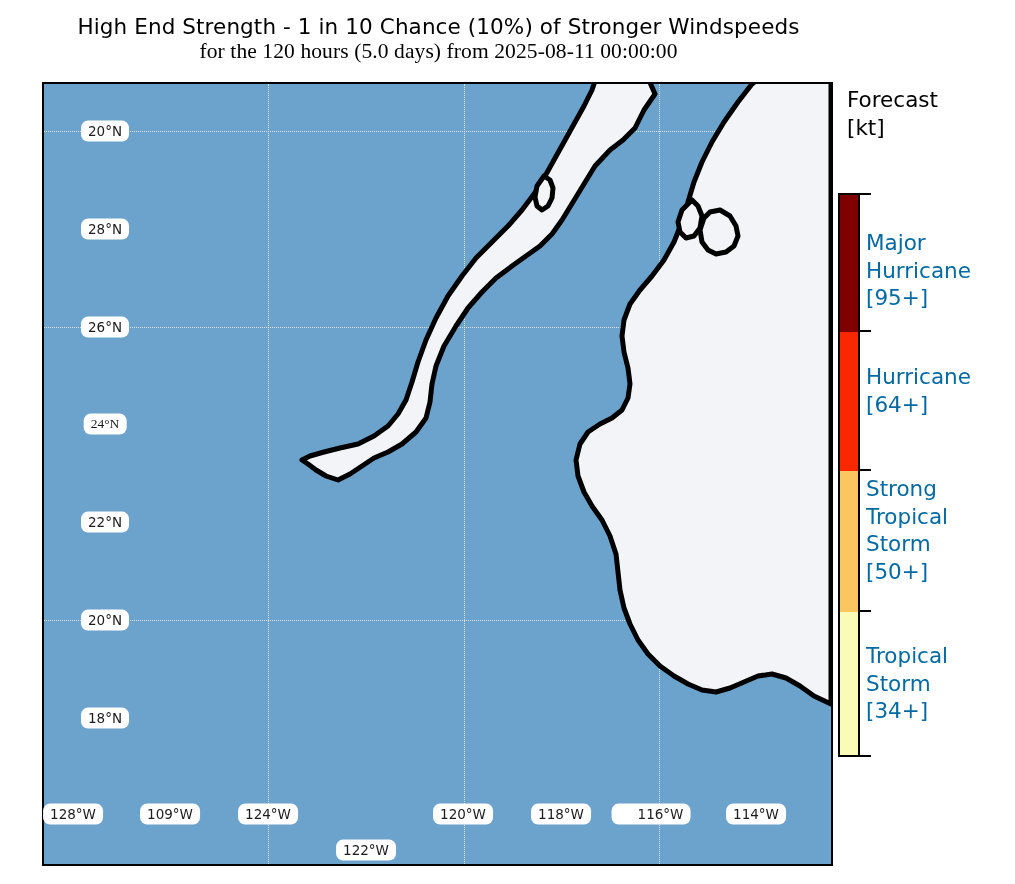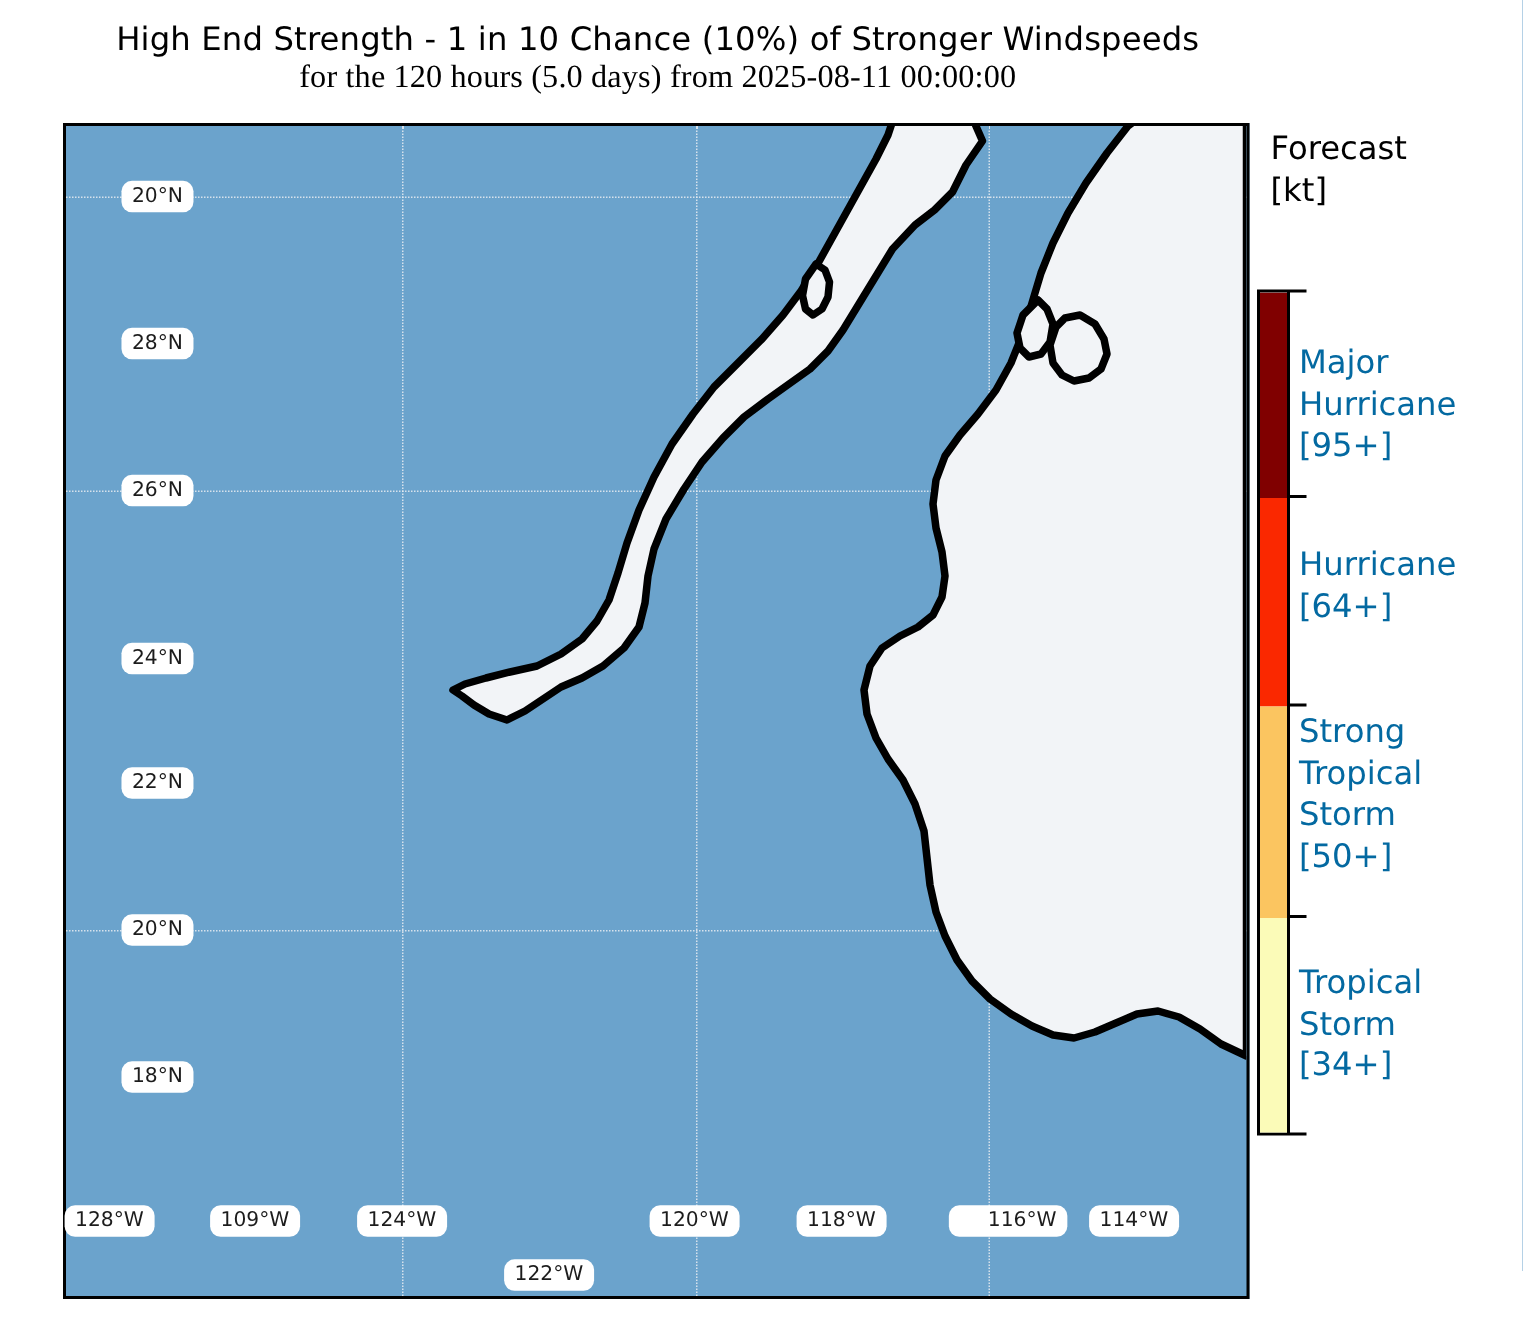--- a/index.html
+++ b/index.html
@@ -189,32 +189,32 @@
           L 506 96 L 509 104 L 508 114 L 504 122
           L 498 126 L 493 122 L 491 113 L 493 102 Z"></path>
       </g>
     </svg>
   </div>
 </div>
 
 <div class="tick-label lat" style="left:105px;top:131px;">20°N</div>
 <div class="tick-label lat" style="left:105px;top:229px;">28°N</div>
 <div class="tick-label lat" style="left:105px;top:327px;">26°N</div>
-<div class="tick-label lat" style="left:105px;top:439px;">24°N</div>
+<div class="tick-label lat" style="left:105px;top:424px;font-family:Liberation Serif, serif;">24°N</div>
 <div class="tick-label lat" style="left:105px;top:522px;">22°N</div>
 <div class="tick-label lat" style="left:105px;top:620px;">20°N</div>
 <div class="tick-label lat" style="left:105px;top:718px;">18°N</div>
 
 <div class="tick-label lon" style="left:73px;top:814px;">128°W</div>
 <div class="tick-label lon" style="left:170px;top:814px;">109°W</div>
 <div class="tick-label lon" style="left:268px;top:814px;">124°W</div>
 <div class="tick-label lon" style="left:366px;top:814px;margin-top:36px;">122°W</div>
 <div class="tick-label lon" style="left:463px;top:814px;">120°W</div>
 <div class="tick-label lon" style="left:561px;top:814px;">118°W</div>
-<div class="tick-label lon" style="left:672px;top:814px;padding-left:26px;">116°W</div>
+<div class="tick-label lon" style="left:651px;top:814px;padding-left:26px;">116°W</div>
 <div class="tick-label lon" style="left:756px;top:814px;">114°W</div>
 
 <div class="cbar-title">
   <span>Forecast</span>
   <span>[kt]</span>
 </div>
 
 <div class="colorbar">
   <div class="cbar-seg" style="top:0px;height:137px;background:#800000;"></div>
   <div class="cbar-seg" style="top:137px;height:139px;background:#FA2800;"></div>

